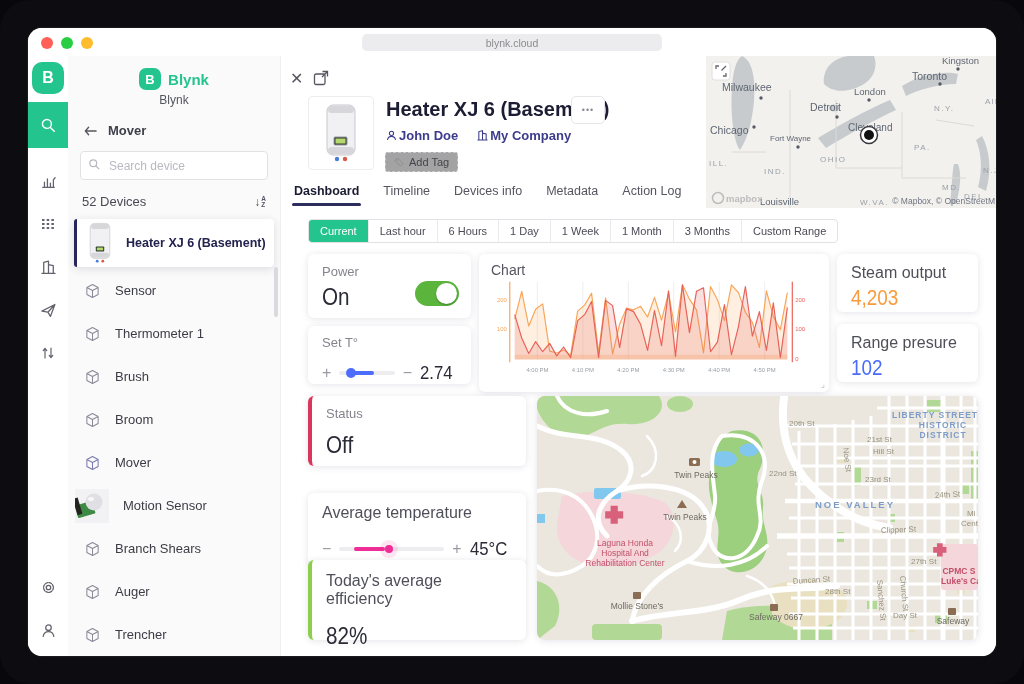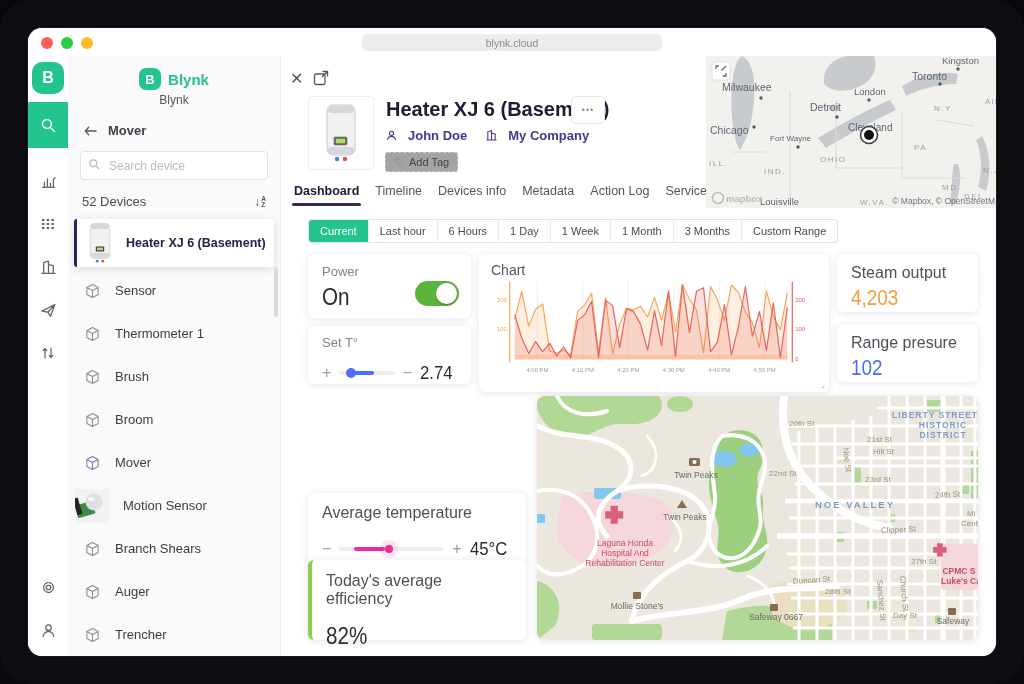--- a/index.html
+++ b/index.html
@@ -54,24 +54,24 @@
   .main{flex:1;position:relative;background:#fff;}
   .iconbtn{position:absolute;background:none;border:0;padding:0;cursor:pointer;display:flex;align-items:center;justify-content:center;}
   .closex{left:9px;top:13px;font-size:16px;color:#55555f;}
   .expandbtn{left:32px;top:14px;}
   .hthumb{position:absolute;left:27px;top:40px;width:64px;height:72px;background:#fff;border:1px solid #ededf0;
     border-radius:4px;display:flex;align-items:center;justify-content:center;}
   .htitle{position:absolute;left:105px;top:42px;font-size:20px;font-weight:bold;color:#1c1c33;margin:0;}
   .morebtn{position:absolute;left:290px;top:40px;width:34px;height:28px;border:1px solid #e6e6ea;border-radius:5px;
     background:#fff;color:#8a8a94;font-size:9px;letter-spacing:1px;cursor:pointer;}
   .ownerrow{position:absolute;left:104px;top:72px;display:flex;gap:18px;font-size:13px;font-weight:bold;color:#3c3c8c;}
-  .ownerrow .olink{display:flex;align-items:center;gap:10px;cursor:pointer;}
+  .ownerrow .olink{display:flex;align-items:center;gap:1px;cursor:pointer;}
   .addtag{position:absolute;left:104px;top:96px;display:flex;align-items:center;gap:5px;border:1px dashed #c9c9cf;
     border-radius:3px;background:#a3a3a3;padding:3px 8px;font-size:11px;color:#44444f;cursor:pointer;}
-  .tabs{position:absolute;left:13px;top:128px;display:flex;gap:16px;font-size:12.5px;color:#55555f;}
+  .tabs{position:absolute;left:13px;top:128px;display:flex;gap:24px;font-size:12.5px;color:#55555f;}
   .tab{position:relative;cursor:pointer;padding-bottom:6px;}
   .tab.active{color:#1b1b33;font-weight:bold;}
   .tab.active::after{content:'';position:absolute;left:-2px;right:-2px;bottom:-2px;height:3px;background:#2d2d5e;border-radius:2px;}
   .timec{position:absolute;left:27px;top:163px;display:flex;border:1px solid #e2e2e6;border-radius:4px;overflow:hidden;background:#fff;}
   .seg{font-size:11px;color:#4a4a55;padding:5px 11px;border-left:1px solid #ebebee;cursor:pointer;white-space:nowrap;}
   .seg:first-child{border-left:0;}
   .seg.active{background:#23c48e;color:#fff;}
   .card{position:absolute;background:#fff;border-radius:6px;box-shadow:0 1px 7px rgba(50,50,90,.13);}
   .wlabel{font-size:13px;color:#84848e;}
   .wlabel-d{font-size:16px;color:#4f4f5a;}
@@ -482,20 +482,24 @@
       <div class="card" style="left:556px;top:198px;width:141px;height:58px;padding:10px 14px;box-sizing:border-box">
         <div class="wlabel-d">Steam output</div>
         <div class="val" style="font-size:22px;color:#f79b3d;margin-top:3px">4,203</div>
       </div>
 
       <div class="card" style="left:556px;top:268px;width:141px;height:58px;padding:10px 14px;box-sizing:border-box">
         <div class="wlabel-d">Range presure</div>
         <div class="val" style="font-size:22px;color:#4b6bfb;margin-top:3px">102</div>
       </div>
 
+      <div class="card accent-l" style="left:27px;top:340px;width:218px;height:70px;padding:10px 14px;box-sizing:border-box;border-left-color:#d8365d">
+        <div class="wlabel">Status</div>
+        <div class="val" style="margin-top:10px">Off</div>
+      </div>
 
       <div class="card" style="left:27px;top:437px;width:218px;height:72px;padding:11px 14px;box-sizing:border-box">
         <div class="wlabel-d">Average temperature</div>
         <div class="sliderrow" style="margin-top:16px">
           <span class="pm">−</span>
           <span class="track">
             <span class="fill" style="left:14%;width:30%;background:#ee2d97;height:4px"></span>
             <span class="knobdot" style="left:44%;width:8px;height:8px;top:-2px;background:#ee2d97;box-shadow:0 0 0 5px rgba(238,45,151,.12)"></span>
           </span>
           <span class="pm">+</span>

